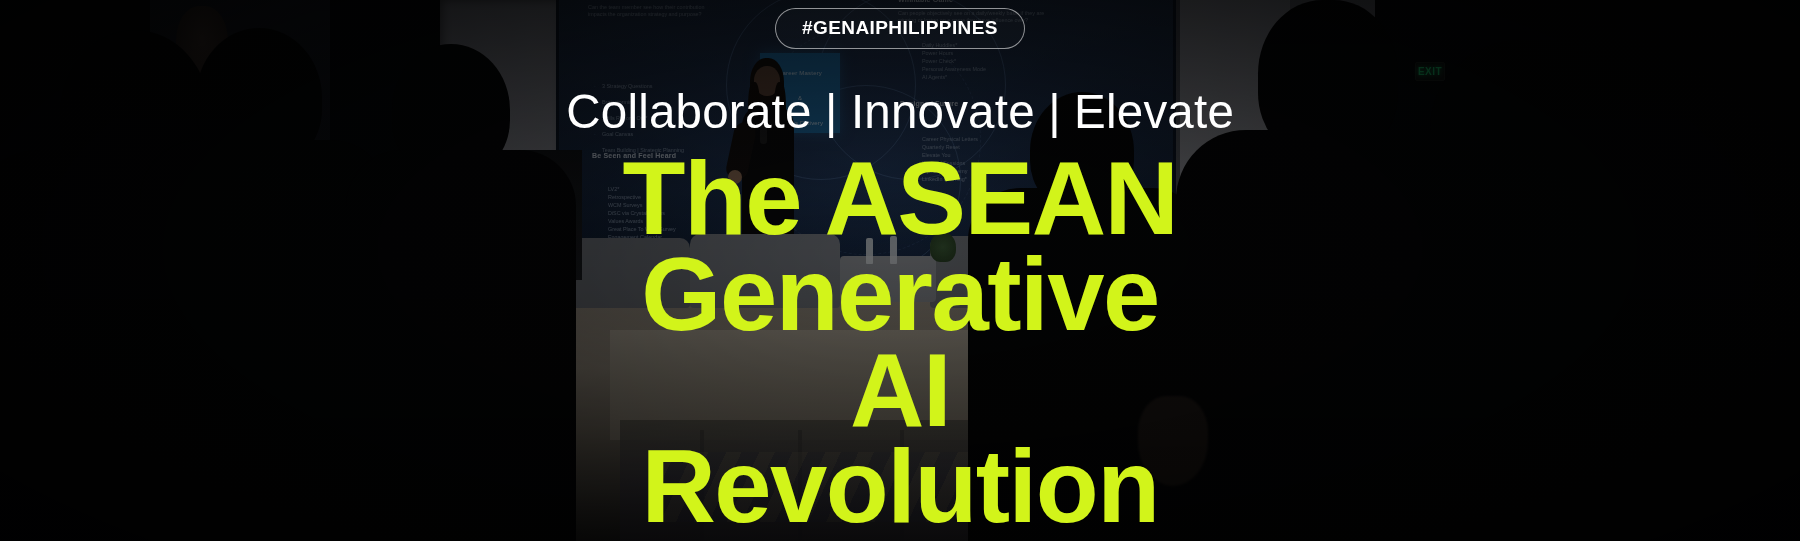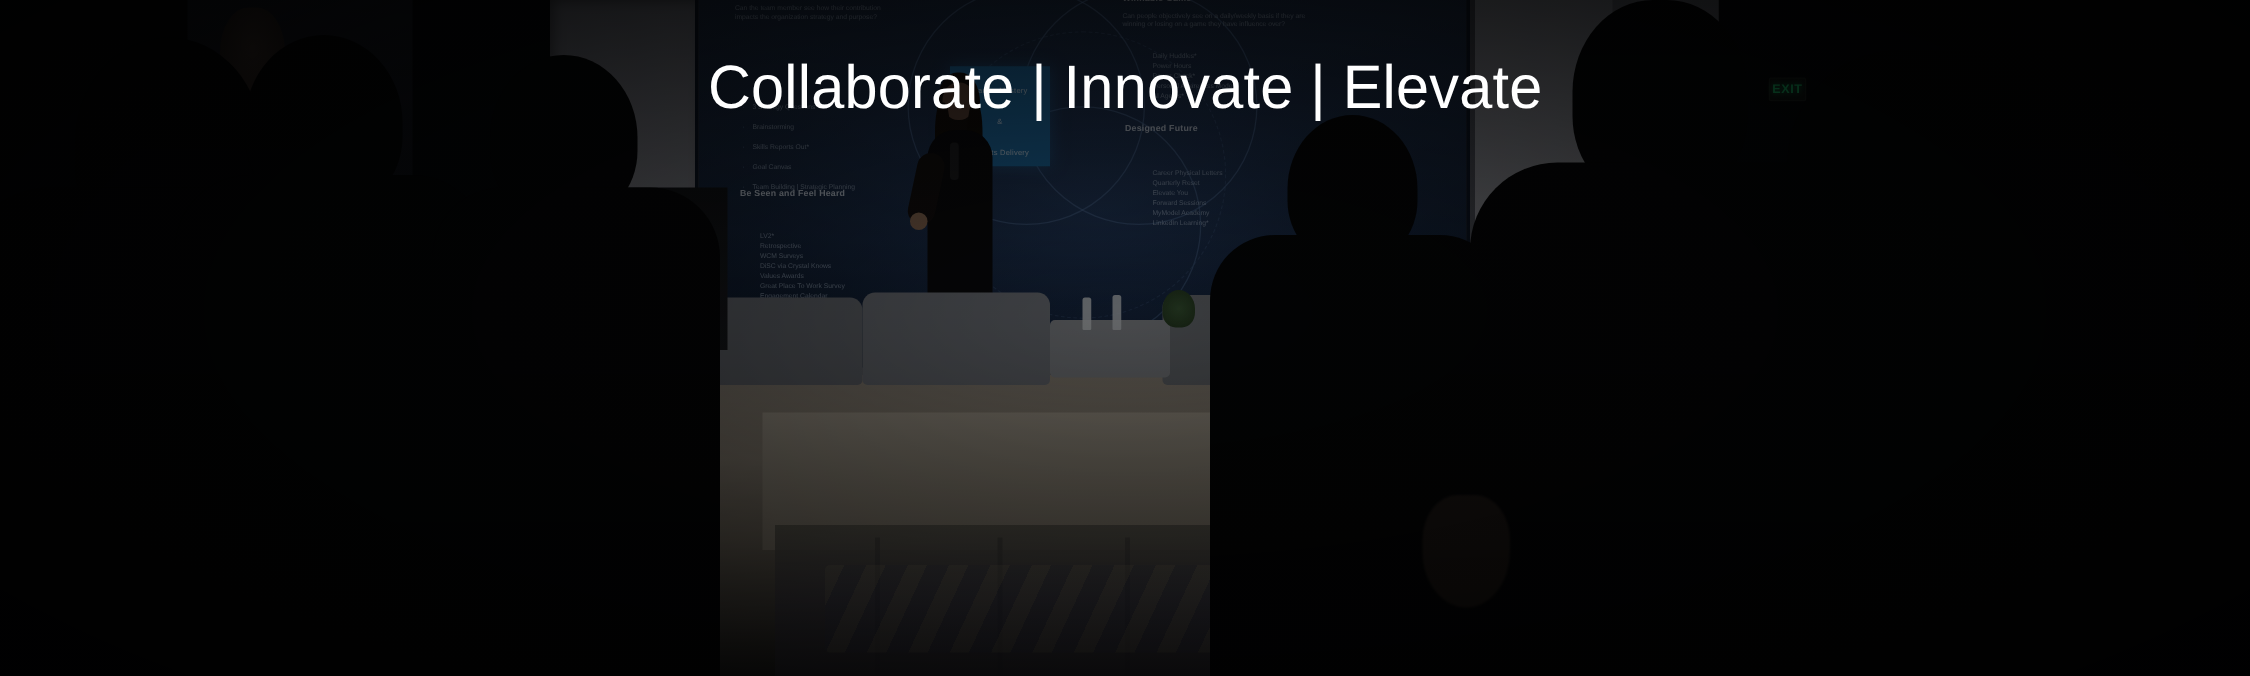--- a/index.html
+++ b/index.html
@@ -333,16 +333,18 @@
     <div class="sil aud4b"></div>
     <div class="sil aud5"></div>
     <div class="sil aud5b"></div>
     <div class="sil aud6b"></div>
     <div class="sil-soft hand-fg"></div>
 
     <div class="scrim"></div>
   </div>
 
   <div class="content">
+    <div class="tag-pill">#GENAIPHILIPPINES</div>
     <div class="tagline">Collaborate | Innovate | Elevate</div>
+    <h1 class="headline">The ASEAN Generative AI Revolution</h1>
   </div>
 
 </div>
 
 </body></html>

